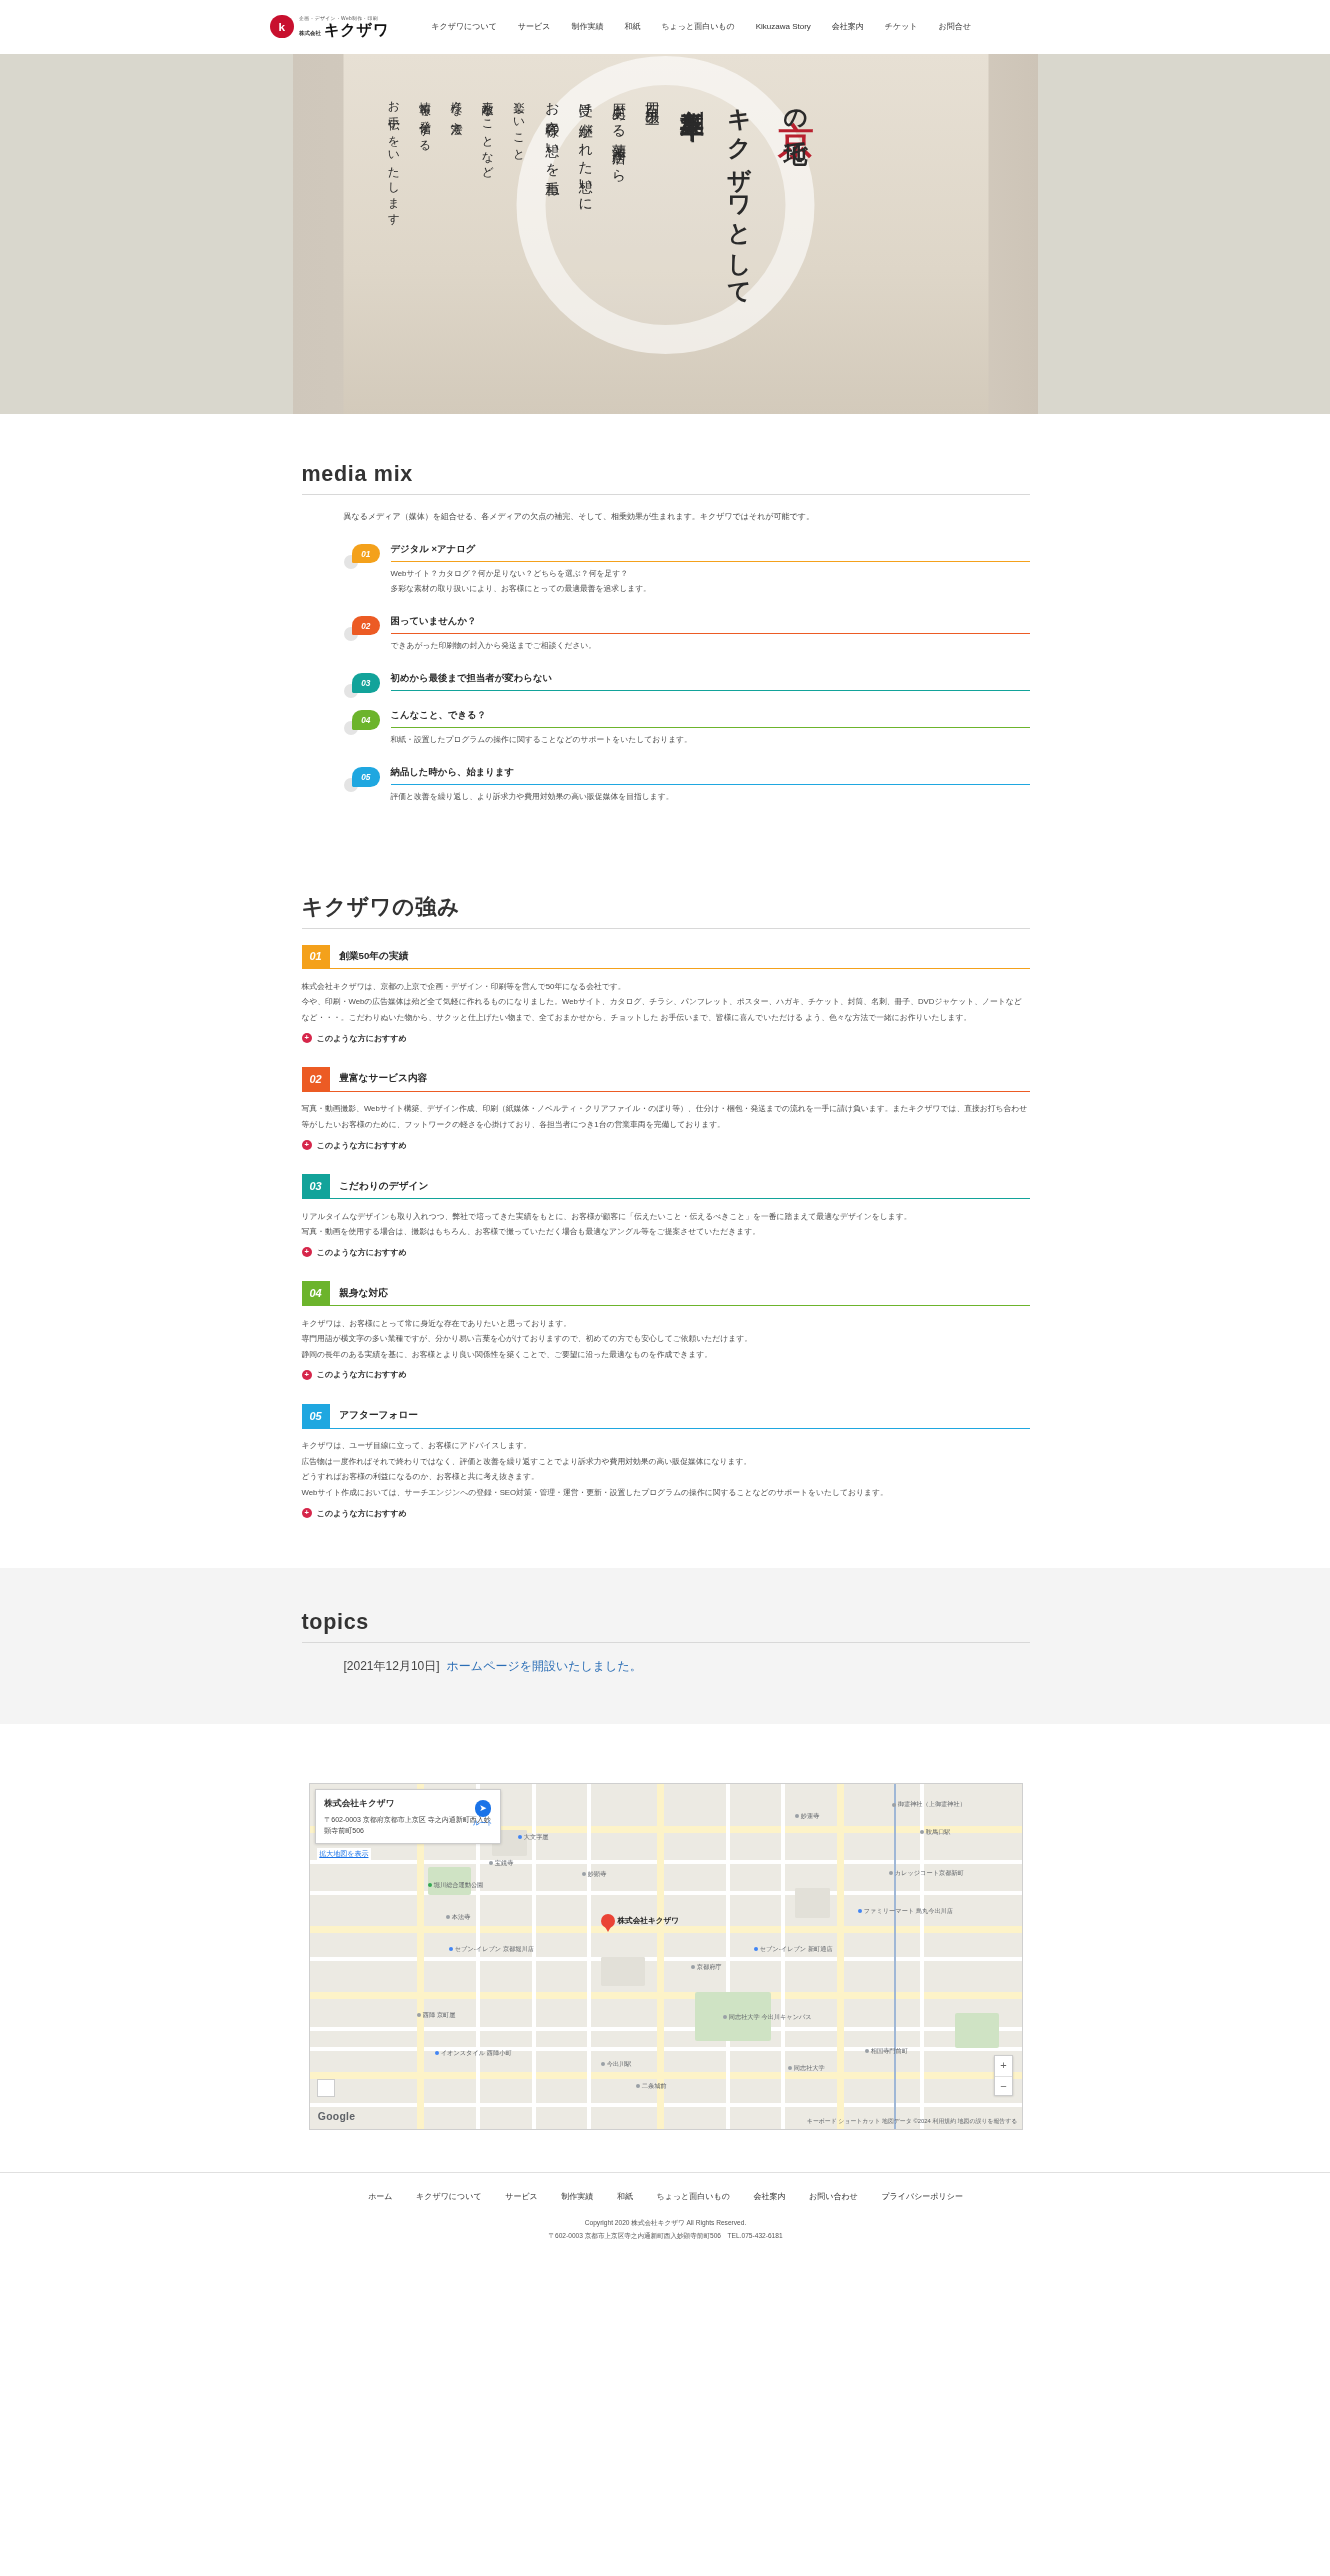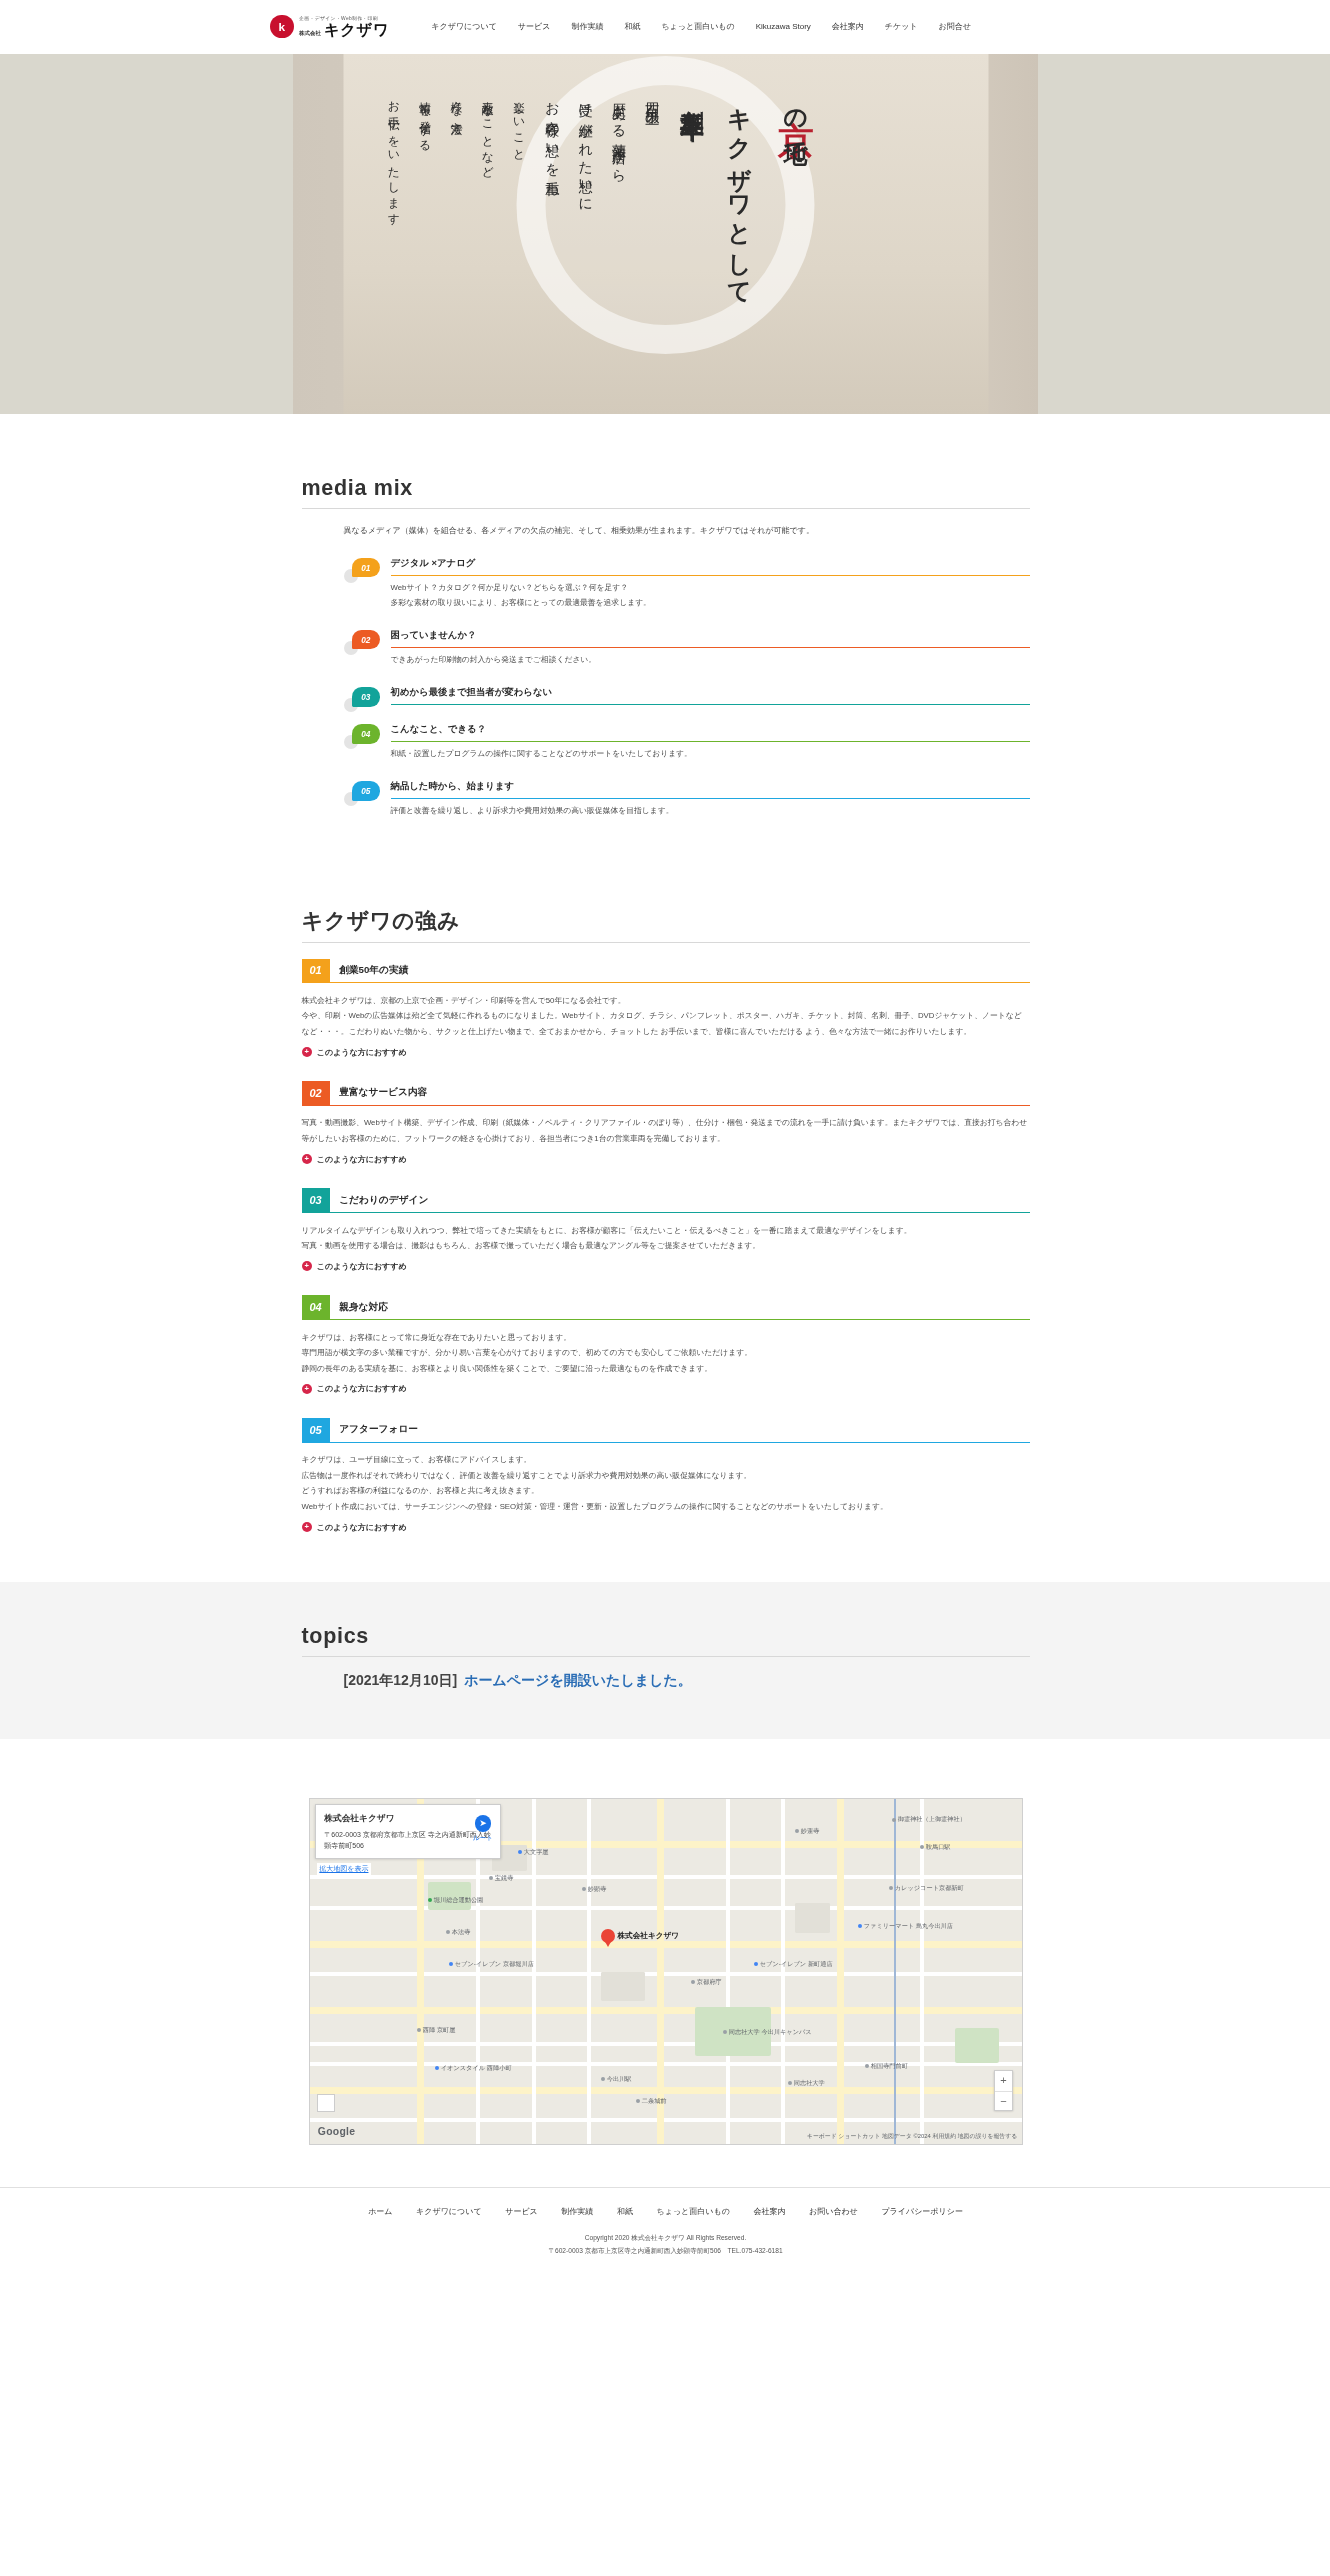--- a/index.html
+++ b/index.html
@@ -75,21 +75,21 @@
 
   
   .section { width: 728px; margin: 0 auto; }
   .sec-title {
     font-size: 21.5px; font-weight: bold; color: #333;
     letter-spacing: 0.7px; padding-bottom: 7px;
     border-bottom: 0.7px solid #d8d8d8; margin-bottom: 15.3px;
   }
   .sec-title.lower { text-transform: lowercase; }
 
-  .media-mix-wrap { padding-top: 62px; }
+  .media-mix-wrap { padding-top: 48px; }
   .lead {
     font-size: 8px; color: #444; margin: 0 0 18px 42px; line-height: 1.8;
   }
 
   
   .mm-list { margin-left: 42px; }
   .mm-item { position: relative; margin-bottom: 18px; padding-left: 47px; }
   .mm-badge {
     position: absolute; left: 0; top: 1.4px;
     width: 37px; height: 28px;
@@ -127,21 +127,21 @@
   .st-body { font-size: 7.8px; color: #4a4a4a; line-height: 2; margin-bottom: 7px; }
   .st-link { display: flex; align-items: center; gap: 4.9px; font-size: 8px; font-weight: bold; color: #333; cursor: pointer; }
   .plus-icon {
     width: 10.4px; height: 10.4px; border-radius: 50%; background: #d6264a;
     color: #fff; font-size: 7.6px; line-height: 10.4px; text-align: center;
     display: inline-block; font-weight: bold;
   }
 
   
   .topics-band { background: #f4f4f4; margin-top: 49px; padding: 42px 0 49px; }
-  .topic-row { margin-left: 42px; font-size: 14px; display: flex; gap: 7px; font-weight: bold; }
+  .topic-row { margin-left: 42px; font-size: 12px; display: flex; gap: 7px; }
   .topic-date { color: #444; }
   .topic-link { color: #2a6db5; text-decoration: none; }
 
   
   .access-wrap { padding-top: 59px; padding-bottom: 42px; }
   .map-box {
     position: relative; width: 714px; height: 347px; margin-left: 7px;
     background: #e8e6df; border: 0.7px solid #cfcfcf; overflow: hidden;
   }
   .map-bg { position: absolute; inset: 0; background:

